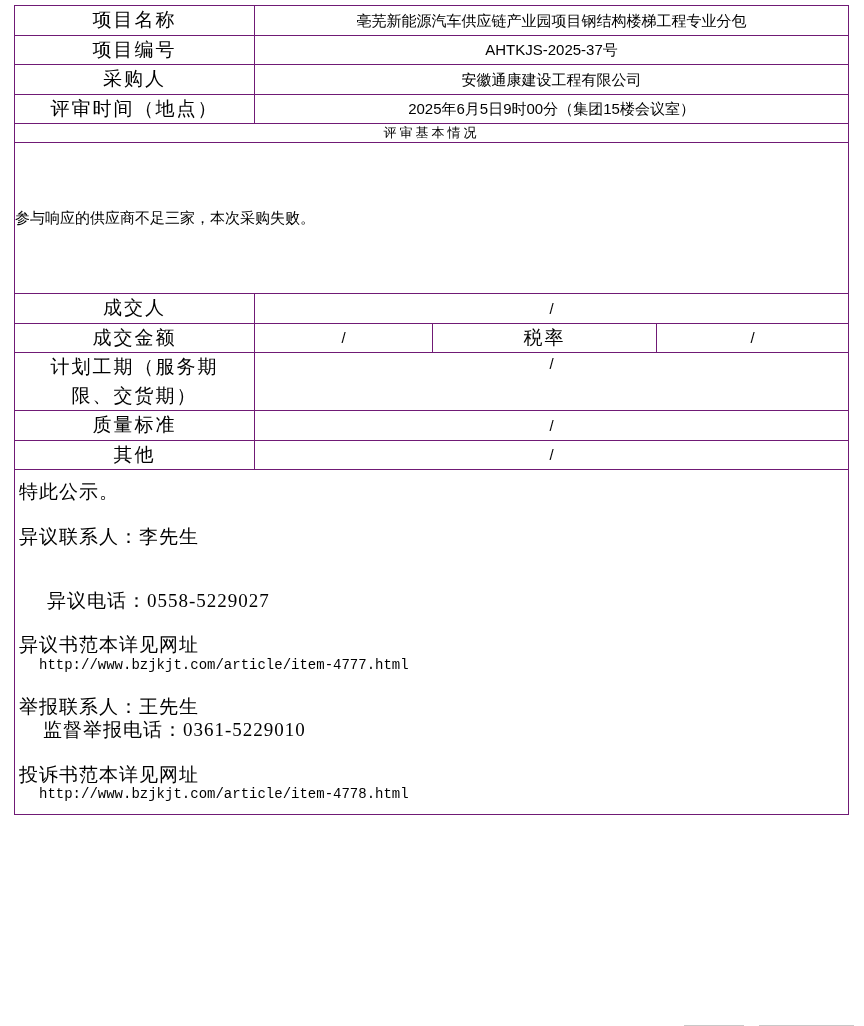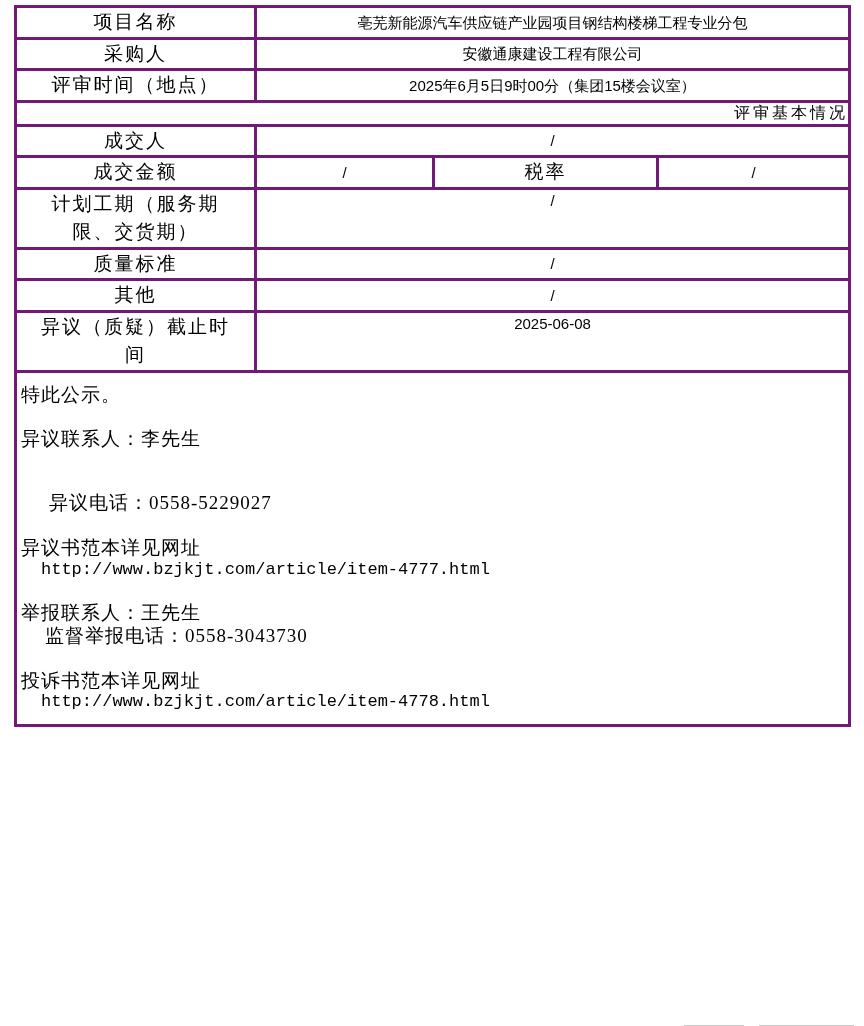--- a/index.html
+++ b/index.html
@@ -20,21 +20,21 @@
     position: relative;
     box-sizing: border-box;
   }
   table.doc {
     border-collapse: collapse;
     table-layout: fixed;
     width: 834px;
     margin: 5px 0 0 14px;
   }
   table.doc td {
-    border: 3px solid #701a75;
+    border: 1px solid #701a75;
     vertical-align: middle;
     padding: 0;
   }
   .label-cell {
     text-align: center;
     font-size: 19px;
     letter-spacing: 2px;
     padding: 8px 4px;
     line-height: 1.5;
   }
@@ -42,22 +42,22 @@
     text-align: center;
     font-size: 15px;
     padding: 8px 8px 8px 10px;
     line-height: 1.4;
     font-family: "Liberation Sans", "DejaVu Sans", sans-serif;
   }
   .value-cell.slash {
     font-size: 15px;
   }
   .section-title {
-    text-align: right;
-    font-size: 16px;
+    text-align: center;
+    font-size: 13px;
     letter-spacing: 3px;
     padding: 12px 4px;
   }
   .free-text {
     font-size: 15px;
     padding: 8px 10px;
     vertical-align: top;
     height: 150px;
     font-family: "Liberation Sans", "DejaVu Sans", sans-serif;
     line-height: 1.5;
@@ -74,21 +74,21 @@
   }
   .notice-line {
     font-size: 19px;
     letter-spacing: 1px;
     line-height: 1.2;
     padding: 11px 0 11px 4px;
     white-space: pre;
   }
   .mono {
     font-family: "Liberation Mono", "DejaVu Sans Mono", monospace;
-    font-size: 17px;
+    font-size: 14px;
     letter-spacing: 0px;
   }
   .notice-row {
     display: flex;
     align-items: baseline;
     flex-direction: column;
   }
   .notice-label {
     font-size: 19px;
     letter-spacing: 1px;
@@ -121,29 +121,36 @@
       <col style="width:178px">
       <col style="width:224px">
       <col style="width:192px">
     </colgroup>
     <tbody>
       <tr>
         <td class="label-cell">项目名称</td>
         <td class="value-cell" colspan="3">亳芜新能源汽车供应链产业园项目钢结构楼梯工程专业分包</td>
       </tr>
       <tr>
+        <td class="label-cell">项目编号</td>
+        <td class="value-cell" colspan="3">AHTKJS-2025-37号</td>
+      </tr>
+      <tr>
         <td class="label-cell">采购人</td>
         <td class="value-cell" colspan="3">安徽通康建设工程有限公司</td>
       </tr>
       <tr>
         <td class="label-cell">评审时间（地点）</td>
         <td class="value-cell" colspan="3">2025年6月5日9时00分（集团15楼会议室）</td>
       </tr>
       <tr>
         <td class="section-title" colspan="4">评审基本情况</td>
+      </tr>
+      <tr>
+        <td class="free-text" colspan="4">参与响应的供应商不足三家，本次采购失败。</td>
       </tr>
       <tr>
         <td class="label-cell">成交人</td>
         <td class="value-cell slash" colspan="3">/</td>
       </tr>
       <tr>
         <td class="label-cell">成交金额</td>
         <td class="value-cell slash">/</td>
         <td class="tax-label">税率</td>
         <td class="value-cell slash">/</td>
@@ -157,40 +164,33 @@
       </tr>
       <tr>
         <td class="label-cell">质量标准</td>
         <td class="value-cell slash" colspan="3">/</td>
       </tr>
       <tr>
         <td class="label-cell">其他</td>
         <td class="value-cell slash" colspan="3">/</td>
       </tr>
       <tr>
-        <td class="label-cell">
-          <div>异议（质疑）截止时</div>
-          <div>间</div>
-        </td>
-        <td class="value-cell" colspan="3" style="vertical-align:top;">2025-06-08</td>
-      </tr>
-      <tr>
         <td class="notice-cell" colspan="4">
           <div class="notice-line">特此公示。</div>
           <div class="notice-line notice-row">
             <span class="notice-label">异议联系人：李先生</span>
             <span class="notice-label" style="padding-left:28px;margin-top:41px;">异议电话：0558-5229027</span>
           </div>
           <div class="notice-line notice-row">
             <span class="notice-label">异议书范本详见网址</span>
             <span class="mono" style="padding-left:20px;">http://www.bzjkjt.com/article/item-4777.html</span>
           </div>
           <div class="notice-line notice-row">
             <span class="notice-label">举报联系人：王先生</span>
-            <span class="notice-label" style="padding-left:24px;">监督举报电话：0558-3043730</span>
+            <span class="notice-label" style="padding-left:24px;">监督举报电话：0361-5229010</span>
           </div>
           <div class="notice-line notice-row">
             <span class="notice-label">投诉书范本详见网址</span>
             <span class="mono" style="padding-left:20px;">http://www.bzjkjt.com/article/item-4778.html</span>
           </div>
         </td>
       </tr>
     </tbody>
   </table>
 

